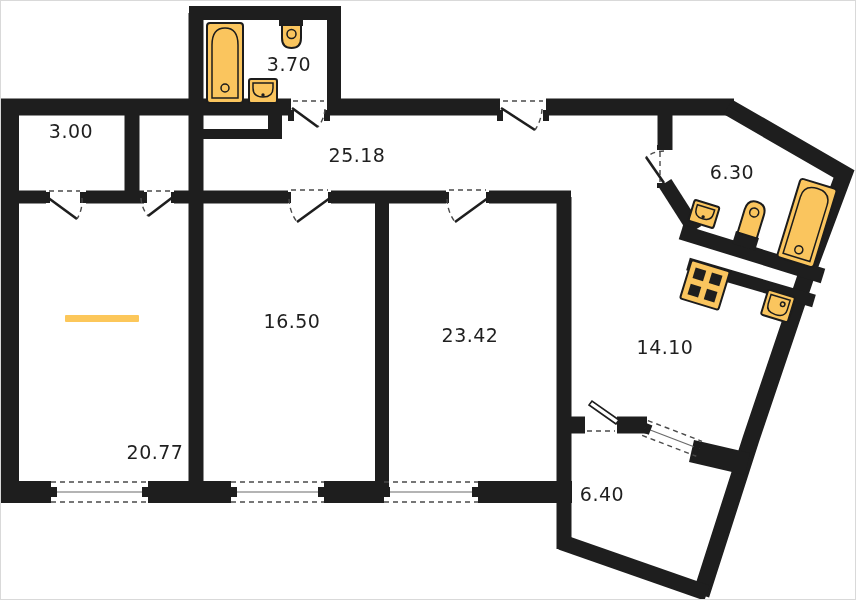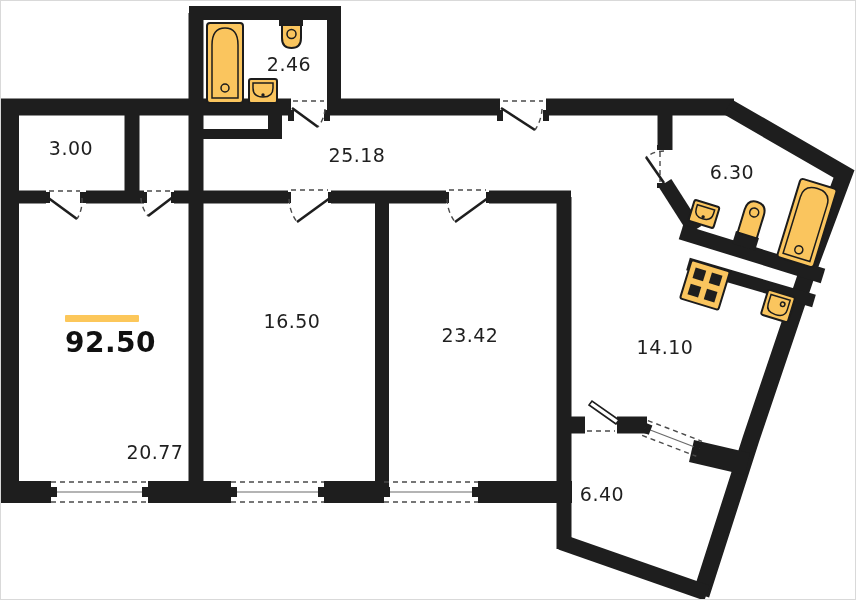--- a/index.html
+++ b/index.html
@@ -203,27 +203,26 @@
     <rect class="fixdark" x="-14" y="3" width="11" height="11"></rect>
     <rect class="fixdark" x="3" y="3" width="11" height="11"></rect>
   </g>
   <g transform="translate(777,305) rotate(17)">
     <rect class="fix" x="-14" y="-13" width="28" height="26" rx="2"></rect>
     <path class="fixin" d="M-10,-9 H10 V1 Q10,9 0,9 Q-10,9 -10,1 Z"></path>
     <circle class="fixin" cx="4" cy="-3" r="2.2"></circle>
   </g>
 </svg>
 
-  <div class="room-label" style="left:70px;top:147px">3.00</div>
-  <div class="room-label" style="left:288px;top:63px">2.46</div>
+  <div class="room-label" style="left:70px;top:130px">3.00</div>
+  <div class="room-label" style="left:288px;top:63px">3.70</div>
   <div class="room-label" style="left:356px;top:154px">25.18</div>
   <div class="room-label" style="left:731px;top:171px">6.30</div>
   <div class="room-label" style="left:154px;top:451px">20.77</div>
   <div class="room-label" style="left:291px;top:320px">16.50</div>
   <div class="room-label" style="left:469px;top:334px">23.42</div>
   <div class="room-label" style="left:664px;top:346px">14.10</div>
   <div class="room-label" style="left:601px;top:493px">6.40</div>
 
   <div class="total-block">
     <div class="total-bar"></div>
-    <div class="total-value">92.50</div>
   </div>
 </div>
 
 </body></html>

